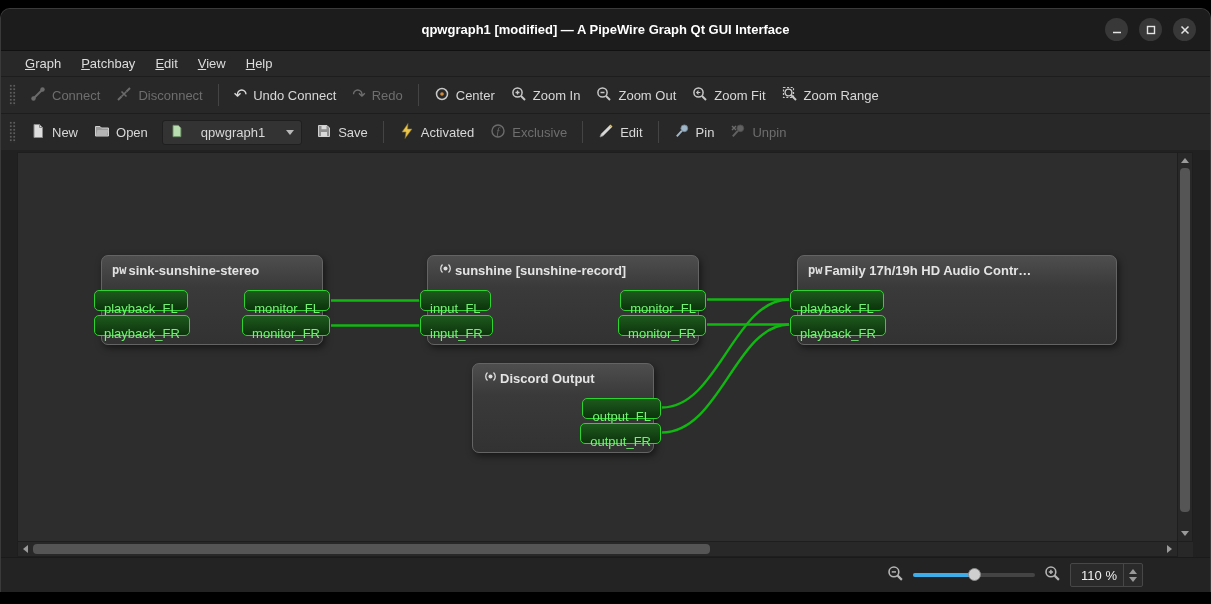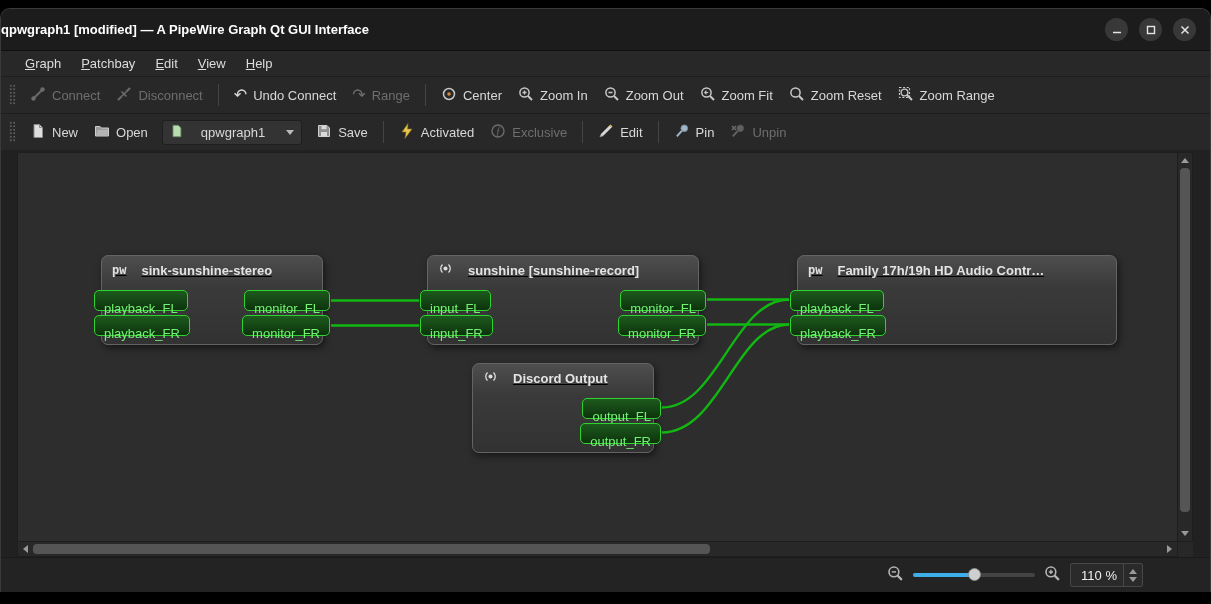--- a/index.html
+++ b/index.html
@@ -6,21 +6,21 @@
   html,body { width:1211px; height:604px; background:#000; font-family:"Liberation Sans",sans-serif; font-size:13px; overflow:hidden; }
 
   .window {
     margin:8px 0 12px 0; height:584px; width:1211px;
     background:#232323; border-radius:10px 10px 0 0; overflow:hidden;
     display:flex; flex-direction:column; border:1px solid #3a3a3a; border-bottom:none;
   }
 
   
   .titlebar { position:relative; height:42px; background:#1c1c1c; border-bottom:1px solid #111;
-    display:flex; align-items:center; justify-content:flex-start; flex:0 0 auto; }
+    display:flex; align-items:center; justify-content:center; flex:0 0 auto; }
   .titlebar .title { color:#fff; font-weight:bold; }
   .win-controls { position:absolute; right:14px; top:0; height:100%; display:flex; align-items:center; gap:11px; }
   .win-btn { width:23px; height:23px; border-radius:50%; background:#383838; display:flex; align-items:center; justify-content:center; }
   .win-btn svg { display:block; }
 
   
   .menubar { height:25px; background:#282828; display:flex; align-items:center; padding-left:14px; flex:0 0 auto; }
   .menu-item { display:inline-block; color:#dcdcdc; padding:3px 10px; }
   .menu-item::first-letter { text-decoration:underline; }
 
@@ -41,21 +41,21 @@
   
   .canvas-area { flex:1 1 auto; background:#212121; padding:2px 17px 0 16px; position:relative; display:flex; flex-direction:column; }
   .canvas-grid { flex:1 1 auto; display:grid; grid-template-columns:1fr 15px; grid-template-rows:1fr 15px; }
   .graph-view { position:relative; background:#2d2d2d; border:1px solid #1e1e1e; overflow:hidden; }
 
   .edges { position:absolute; inset:0; width:100%; height:100%; }
   .edges path { fill:none; stroke:#12b812; stroke-width:2.4; }
 
   .node { position:absolute; background:linear-gradient(#4e4e4e, #3a3a3a 35%, #323232);
     border:1px solid #646464; border-radius:7px; box-shadow:2px 3px 7px rgba(0,0,0,.5); }
-  .node-header { display:flex; align-items:center; gap:15px; height:28px; padding:2px 10px;text-decoration:underline; }
+  .node-header { display:flex; align-items:center; gap:2px; height:28px; padding:2px 10px; }
   .node-title { color:#e4e4e4; font-weight:bold; white-space:nowrap; overflow:hidden; }
   .pw-glyph { color:#e0e0e0; font-family:"DejaVu Sans Mono",monospace; font-weight:bold; font-size:12px; }
   .node-ports { display:flex; justify-content:space-between; padding:6px 0 8px; }
   .ports-col { display:flex; flex-direction:column; gap:4px; }
   .ports-col.in  { align-items:flex-start; margin-left:-8px; }
   .ports-col.out { align-items:flex-end;  margin-right:-8px; }
   .port { height:21px; line-height:19px; padding:8px 9px; border:1px solid #2fd32f; border-radius:5px;
     background:linear-gradient(#1d5a1d,#0d330d); color:#74f274; white-space:nowrap; }
 
   
@@ -151,21 +151,21 @@
 
     <div class="tb-sep"></div>
 
     <div class="tb-btn">
       <span class="glyph">↶</span>
       <span>Undo Connect</span>
     </div>
 
     <div class="tb-btn disabled">
       <span class="glyph">↷</span>
-      <span>Range</span>
+      <span>Redo</span>
     </div>
 
     <div class="tb-sep"></div>
 
     <div class="tb-btn">
       <span>
         <svg width="16" height="16" viewBox="0 0 16 16">
             <circle cx="8" cy="8" r="5.5" fill="none" stroke="#c8c8c8" stroke-width="1.5"></circle>
             <circle cx="8" cy="8" r="1.8" fill="#cf8a3b"></circle>
           </svg>
@@ -199,29 +199,20 @@
       <span>
         <svg width="16" height="16" viewBox="0 0 16 16">
             <circle cx="6.5" cy="6.5" r="4.6" fill="none" stroke="#c8c8c8" stroke-width="1.5"></circle>
             <line x1="10" y1="10" x2="14" y2="14" stroke="#c8c8c8" stroke-width="2"></line>
             <path d="M4.7 6.5 H8.3 M6.5 4.7 L4.7 6.5 L6.5 8.3" stroke="#c8c8c8" stroke-width="1.1" fill="none"></path>
           </svg>
       </span>
       <span>Zoom Fit</span>
     </div>
 
-    <div class="tb-btn">
-      <span>
-        <svg width="16" height="16" viewBox="0 0 16 16">
-            <circle cx="6.5" cy="6.5" r="4.6" fill="none" stroke="#c8c8c8" stroke-width="1.5"></circle>
-            <line x1="10" y1="10" x2="14" y2="14" stroke="#c8c8c8" stroke-width="2"></line>
-          </svg>
-      </span>
-      <span>Zoom Reset</span>
-    </div>
 
     <div class="tb-btn">
       <span>
         <svg width="16" height="16" viewBox="0 0 16 16">
             <rect x="1.5" y="1.5" width="10" height="10" fill="none" stroke="#c8c8c8" stroke-width="1.2" stroke-dasharray="2 1.6"></rect>
             <circle cx="6.5" cy="6.5" r="3.4" fill="none" stroke="#c8c8c8" stroke-width="1.4"></circle>
             <line x1="9" y1="9" x2="14" y2="14" stroke="#c8c8c8" stroke-width="2"></line>
           </svg>
       </span>
       <span>Zoom Range</span>

